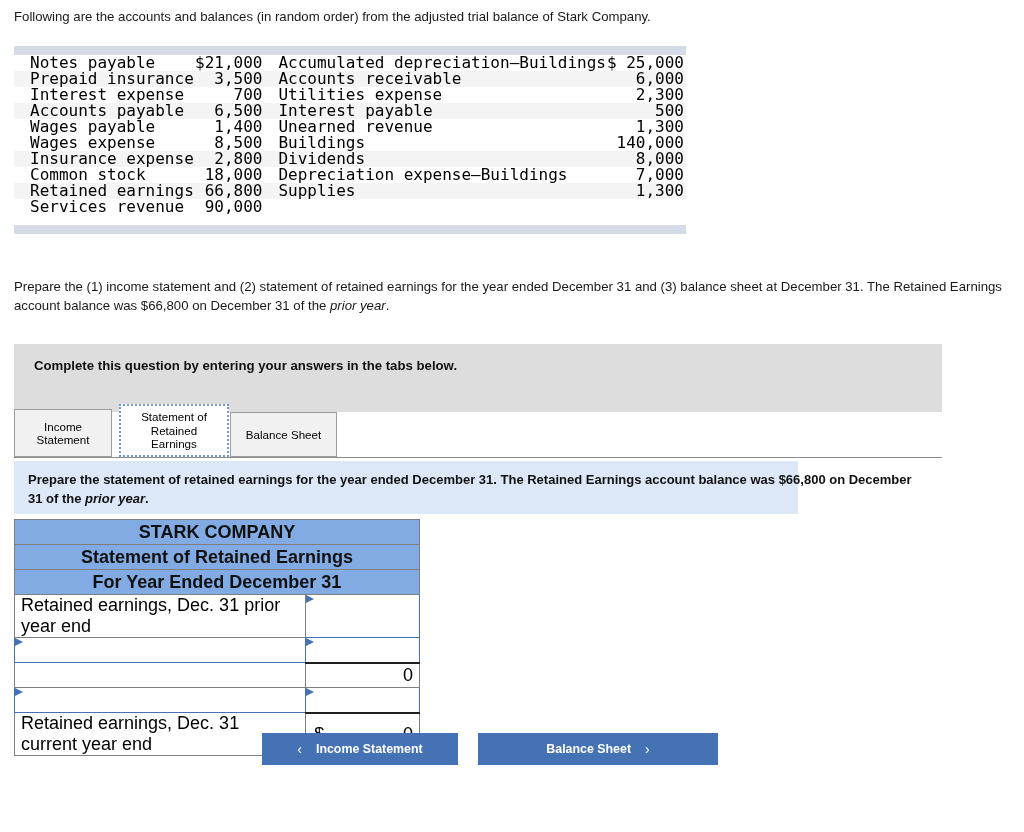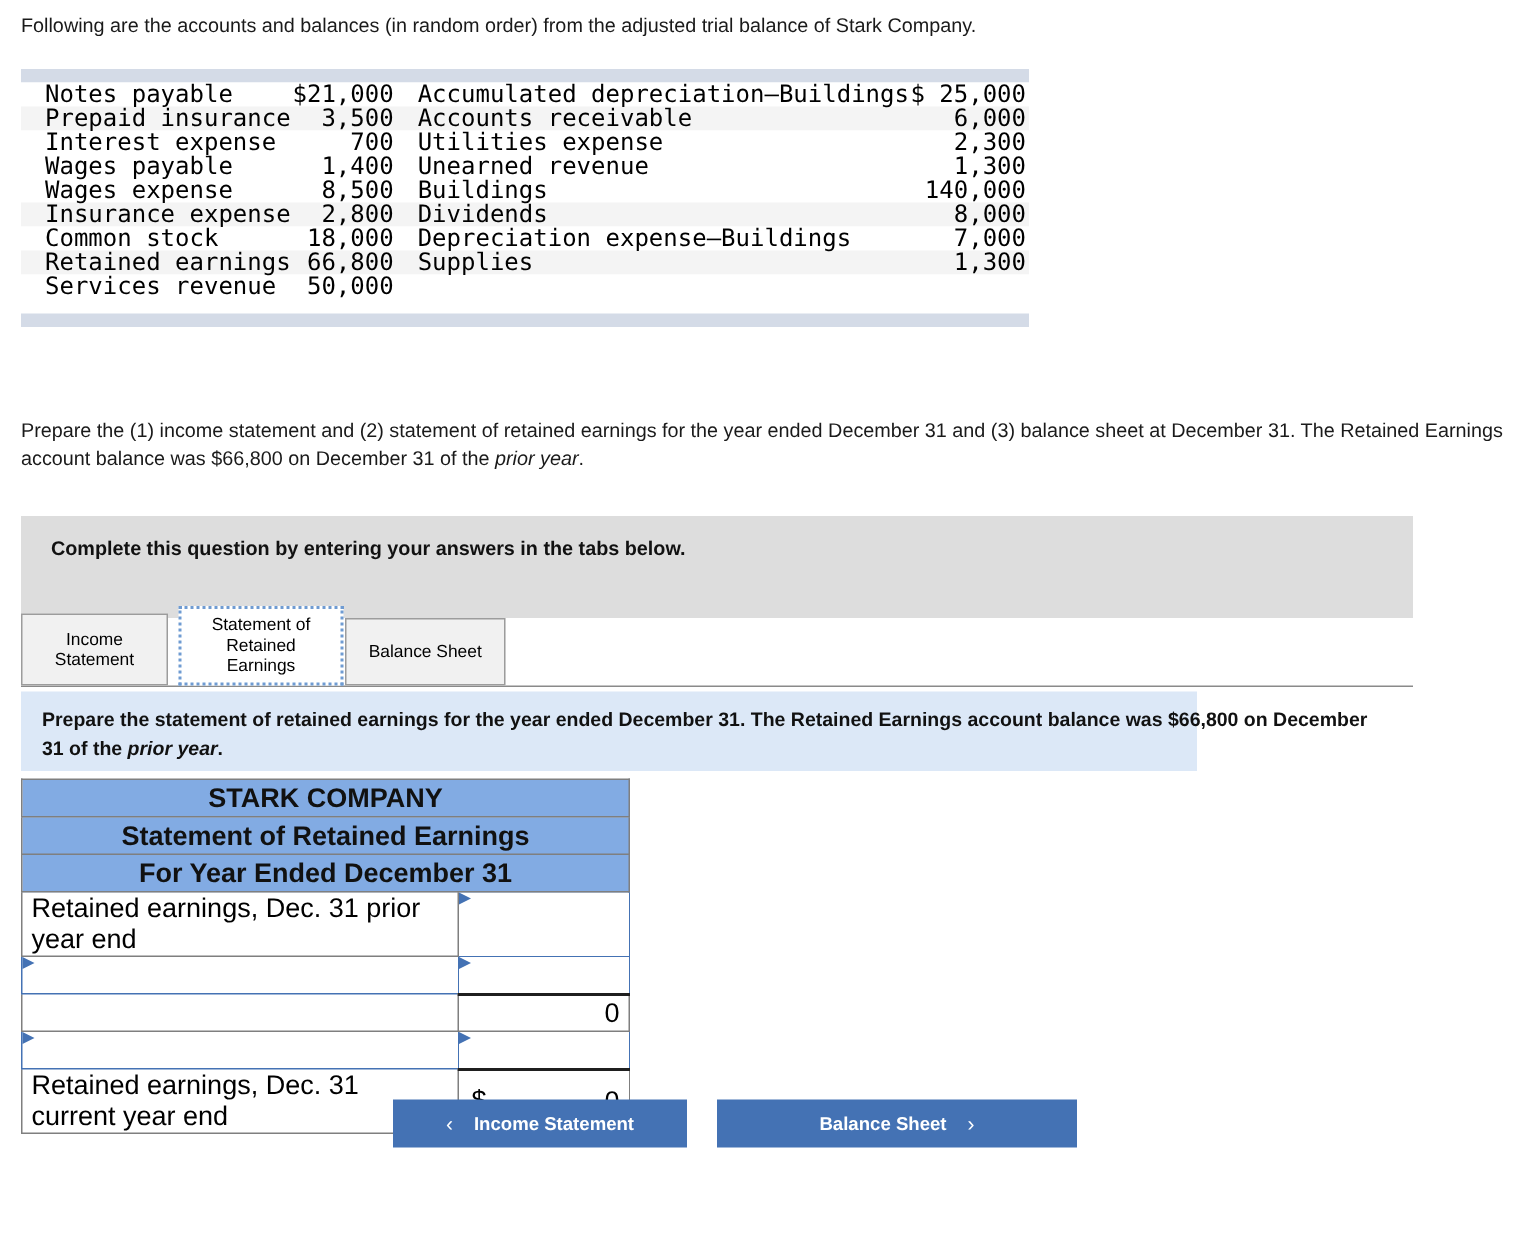--- a/index.html
+++ b/index.html
@@ -223,20 +223,26 @@
             <td class="tb-c2">3,500</td>
             <td class="tb-c3">Accounts receivable</td>
             <td class="tb-c4">6,000</td>
           </tr>
           <tr class="even">
             <td class="tb-c1">Interest expense</td>
             <td class="tb-c2">700</td>
             <td class="tb-c3">Utilities expense</td>
             <td class="tb-c4">2,300</td>
           </tr>
+          <tr class="odd">
+            <td class="tb-c1">Accounts payable</td>
+            <td class="tb-c2">6,500</td>
+            <td class="tb-c3">Interest payable</td>
+            <td class="tb-c4">500</td>
+          </tr>
           <tr class="even">
             <td class="tb-c1">Wages payable</td>
             <td class="tb-c2">1,400</td>
             <td class="tb-c3">Unearned revenue</td>
             <td class="tb-c4">1,300</td>
           </tr>
           <tr class="even">
             <td class="tb-c1">Wages expense</td>
             <td class="tb-c2">8,500</td>
             <td class="tb-c3">Buildings</td>
@@ -255,21 +261,21 @@
             <td class="tb-c4">7,000</td>
           </tr>
           <tr class="odd">
             <td class="tb-c1">Retained earnings</td>
             <td class="tb-c2">66,800</td>
             <td class="tb-c3">Supplies</td>
             <td class="tb-c4">1,300</td>
           </tr>
           <tr class="even">
             <td class="tb-c1">Services revenue</td>
-            <td class="tb-c2">50,000</td>
+            <td class="tb-c2">90,000</td>
             <td class="tb-c3"></td>
             <td class="tb-c4"></td>
           </tr>
         </tbody>
     </table>
     <div class="tb-spacer"></div>
     <div class="tb-bar bottom"></div>
   </div>
 
   <div class="prepare">

